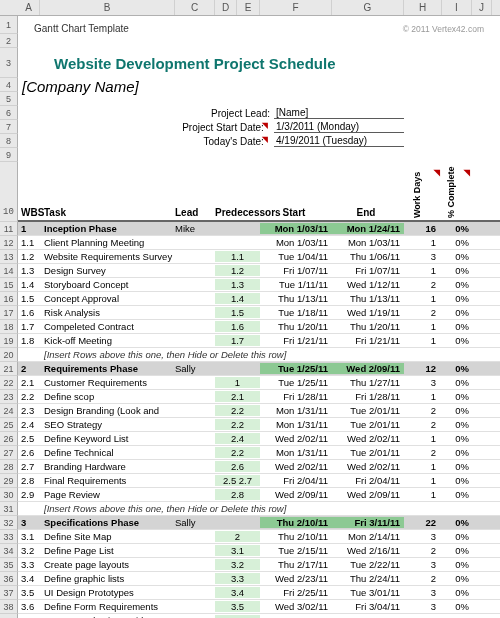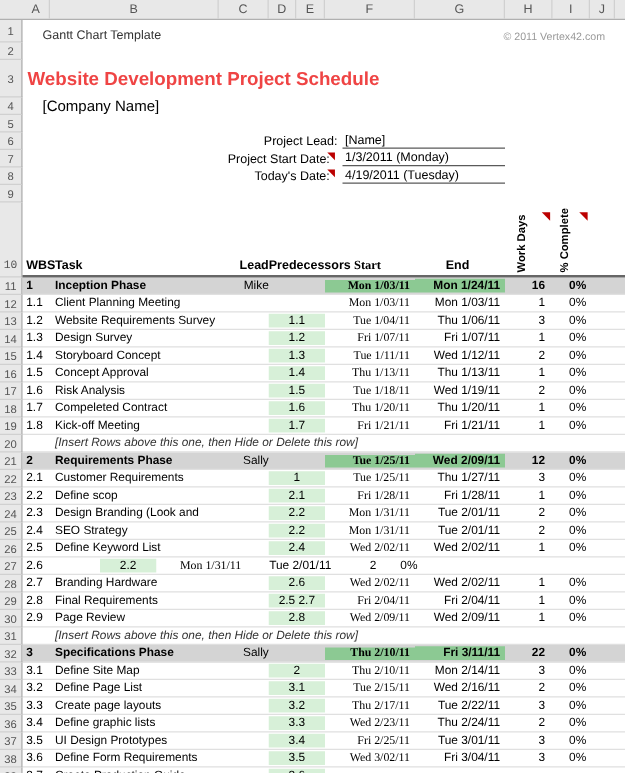--- a/index.html
+++ b/index.html
@@ -55,31 +55,33 @@
     align-items: flex-end;
     font-size: 10px;
     color: #333;
     padding: 0 16px;
     justify-content: space-between;
   }
   .toprow .copyright { color: #999; font-size: 8.5px; }
   .row14 { height: 14px; }
   .title {
     height: 30px;
-    color: #ef4444;
+    color: #0f766e;
     font-weight: bold;
     font-size: 15px;
     padding-left: 4px;
     display: flex;
     align-items: center;
+    margin-left: 32px;
   }
   .company {
     height: 14px;
-    font-size: 12px;
-    padding-left: 16px;
+    font-size: 15px;
+    padding-left: 4px;
+    font-style: italic;
   }
   .meta-area {
     padding-top: 0;
   }
   .meta-row {
     height: 14px;
     display: flex;
     align-items: center;
     font-size: 10px;
     padding-left: 21px;
@@ -129,23 +131,23 @@
   }
   .data-row {
     height: 14px;
     display: flex;
     align-items: center;
     border-bottom: 1px solid #e0e0e0;
     font-size: 9.5px;
   }
   .c-wbs   { width: 22px;  padding-left: 3px; }
   .c-task  { width: 135px; padding-left: 4px; overflow: hidden; white-space: nowrap; }
-  .c-lead  { width: 40px;  text-align: right; }
+  .c-lead  { width: 40px;  text-align: left; }
   .c-pred  { width: 45px;  text-align: center; }
-  .c-start { width: 72px;  text-align: right; padding-right: 4px; font-family: Liberation Serif, serif; }
+  .c-start { width: 72px;  text-align: right; padding-right: 4px; }
   .c-end   { width: 72px;  text-align: right; padding-right: 4px; }
   .c-wd    { width: 38px;  text-align: right; padding-right: 6px; }
   .c-pc    { width: 30px;  text-align: right; padding-right: 3px; }
   .phase {
     background: #d4d4d4;
     font-weight: bold;
   }
   .phase .c-start, .phase .c-end {
     background: #8cc993;
   }
@@ -412,20 +414,21 @@
           <div class="c-task">Define Keyword List</div>
           <div class="c-lead"></div>
           <div class="c-pred green">2.4</div>
           <div class="c-start">Wed 2/02/11</div>
           <div class="c-end">Wed 2/02/11</div>
           <div class="c-wd">1</div>
           <div class="c-pc">0%</div>
         </div>
         <div class="data-row">
           <div class="c-wbs">2.6</div>
+          <div class="c-task">Define Technical</div>
           <div class="c-lead"></div>
           <div class="c-pred green">2.2</div>
           <div class="c-start">Mon 1/31/11</div>
           <div class="c-end">Tue 2/01/11</div>
           <div class="c-wd">2</div>
           <div class="c-pc">0%</div>
         </div>
         <div class="data-row">
           <div class="c-wbs">2.7</div>
           <div class="c-task">Branding Hardware</div>

